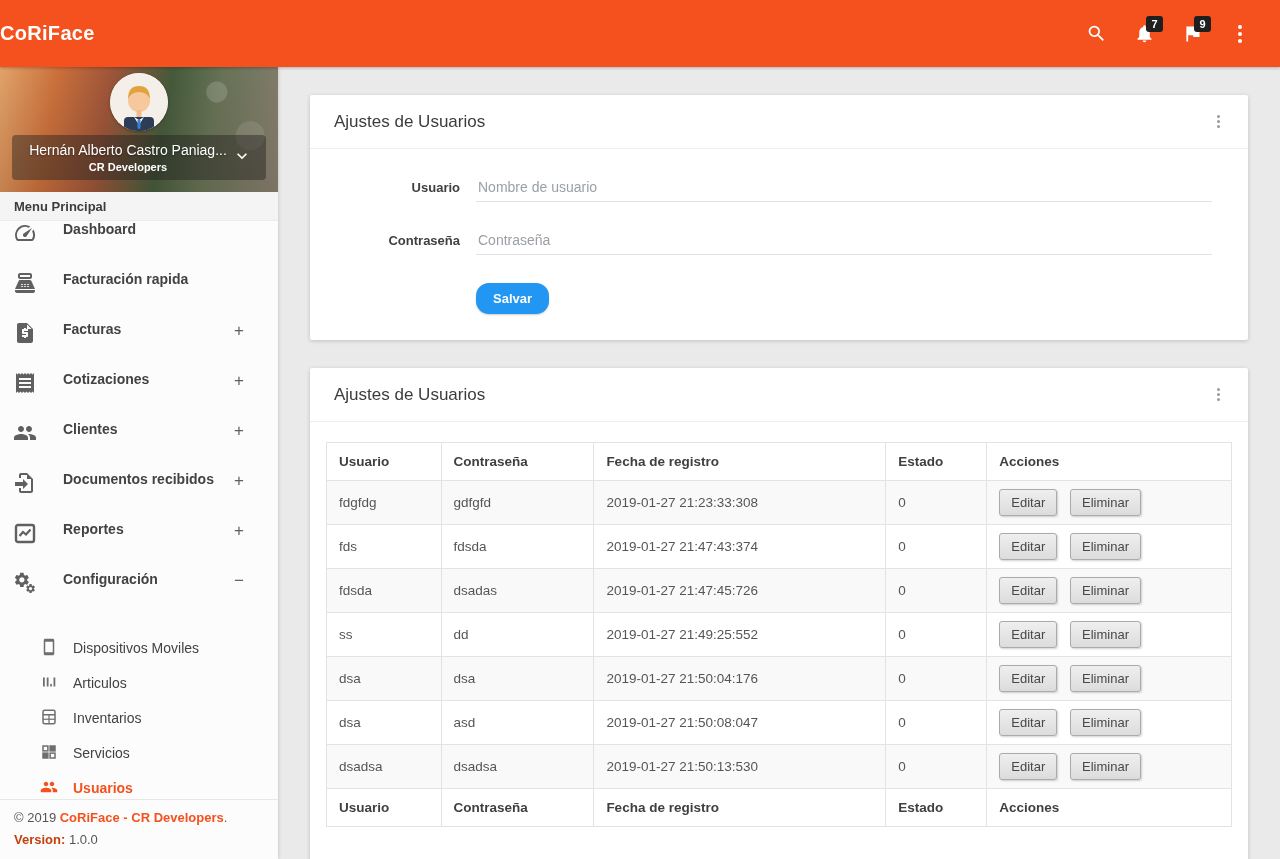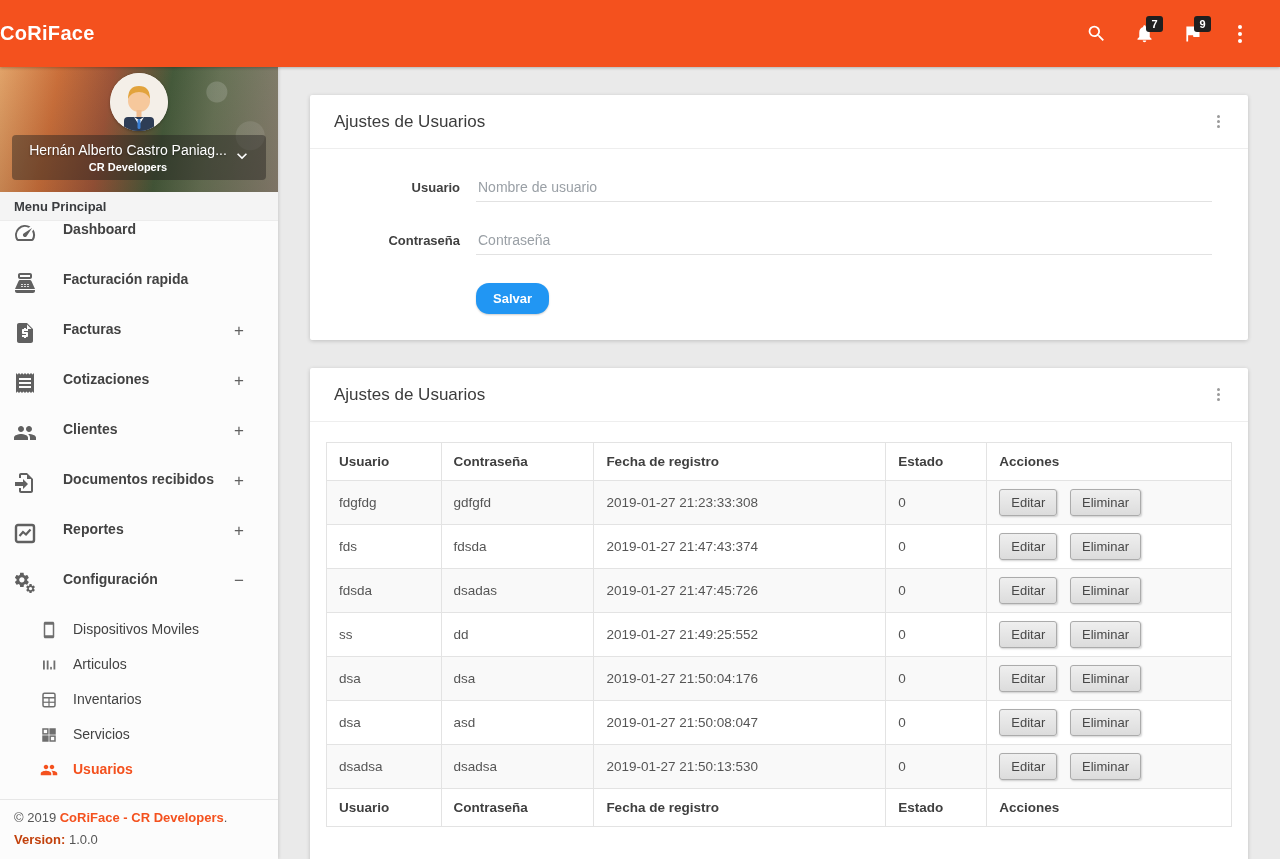--- a/index.html
+++ b/index.html
@@ -34,21 +34,21 @@
                border-radius:4px; padding:7px 34px 7px 12px; color:#fff; text-align:center; }
   .name-band .uname { font-size:14px; white-space:nowrap; overflow:hidden; text-shadow:0 1px 2px rgba(0,0,0,.4); }
   .name-band .org { font-size:11px; font-weight:bold; margin-top:3px; }
   .profile-chevron { position:absolute; right:14px; top:50%; transform:translateY(-50%); cursor:pointer; }
   .menu-section { background:#f4f4f4; border-bottom:1px solid #ececec; padding:7px 14px 6px; font-size:13px;
                   font-weight:bold; color:#3a3c3f; }
   .nav-item { height:50px; display:flex; padding:0 32px 0 13px; cursor:pointer; }
   .nav-item .nicon { width:24px; height:24px; margin-right:26px; flex:none; }
   .nav-item .nlabel { font-size:14px; font-weight:bold; color:#424242; }
   .nav-item .toggle { margin-left:auto; color:#5f5f5f; font-size:17px; font-weight:normal; width:14px; text-align:center; }
-  .subnav-item { height:35px; display:flex; align-items:flex-start; padding-left:40px; cursor:pointer; }
+  .subnav-item { height:35px; display:flex; align-items:flex-end; padding-left:40px; cursor:pointer; }
   .subnav-item .sicon { width:18px; height:18px; margin-right:15px; flex:none; }
   .subnav-item .slabel { font-size:14px; color:#424242; }
   .subnav-item.active .slabel { color:#f4511e; font-weight:bold; }
   .side-footer { position:absolute; left:0; right:0; bottom:0; background:#fcfcfc; border-top:1px solid #e7e7e7;
                  padding:10px 14px 12px; font-size:13px; color:#555; }
   .side-footer .copy-link { color:#f4511e; font-weight:bold; text-decoration:none; cursor:pointer; }
   .side-footer .ver-line { margin-top:7px; }
   .side-footer .ver-label { font-weight:bold; color:#c2410c; }
 
   

